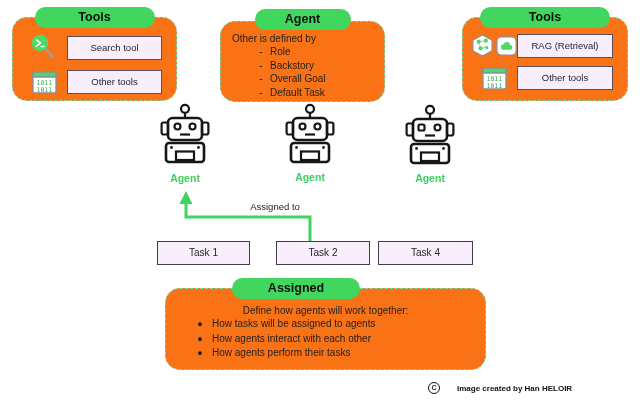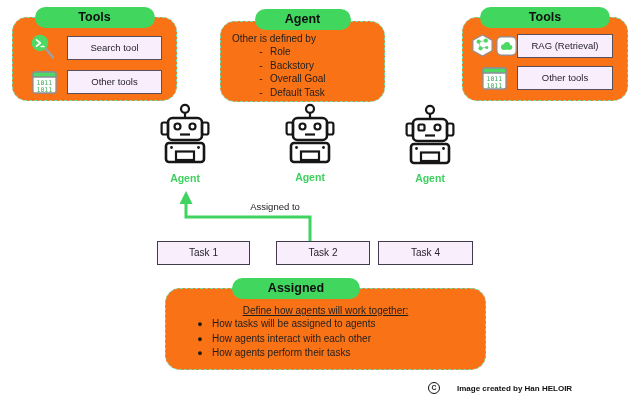--- a/index.html
+++ b/index.html
@@ -33,21 +33,21 @@
   .agent-label{position:absolute;width:80px;text-align:center;font-weight:bold;font-size:10.5px;color:#3ed05f;}
   
   .arrow-svg{position:absolute;left:175px;top:188px;}
   .assigned-label{position:absolute;left:233px;top:201px;width:84px;text-align:center;font-size:9.5px;color:#222;}
   .task{
     position:absolute;top:241px;height:22px;line-height:22px;text-align:center;
     background:#f8eefc;border:1.6px solid #423b4d;font-size:10px;color:#26222e;
   }
   
   .proc-body{position:absolute;inset:0;padding-top:15px;}
-  .proc-intro{text-align:center;font-size:10px;line-height:13px;text-decoration:underline;}
+  .proc-intro{text-align:center;font-size:10px;line-height:13px;}
   .proc-row{display:flex;align-items:baseline;margin-left:22px;font-size:10px;line-height:13.5px;}
   .proc-row .dot{width:24px;text-align:center;font-size:9px;flex:none;}
   
   .footer{position:absolute;left:428px;top:382px;display:flex;align-items:center;gap:17px;}
   .c-circle{
     width:10px;height:10px;border:1.1px solid #111;border-radius:50%;
     font-size:7px;line-height:10px;text-align:center;font-weight:bold;flex:none;
   }
   .footer-text{font-size:8px;font-weight:bold;color:#111;}
 </style>

